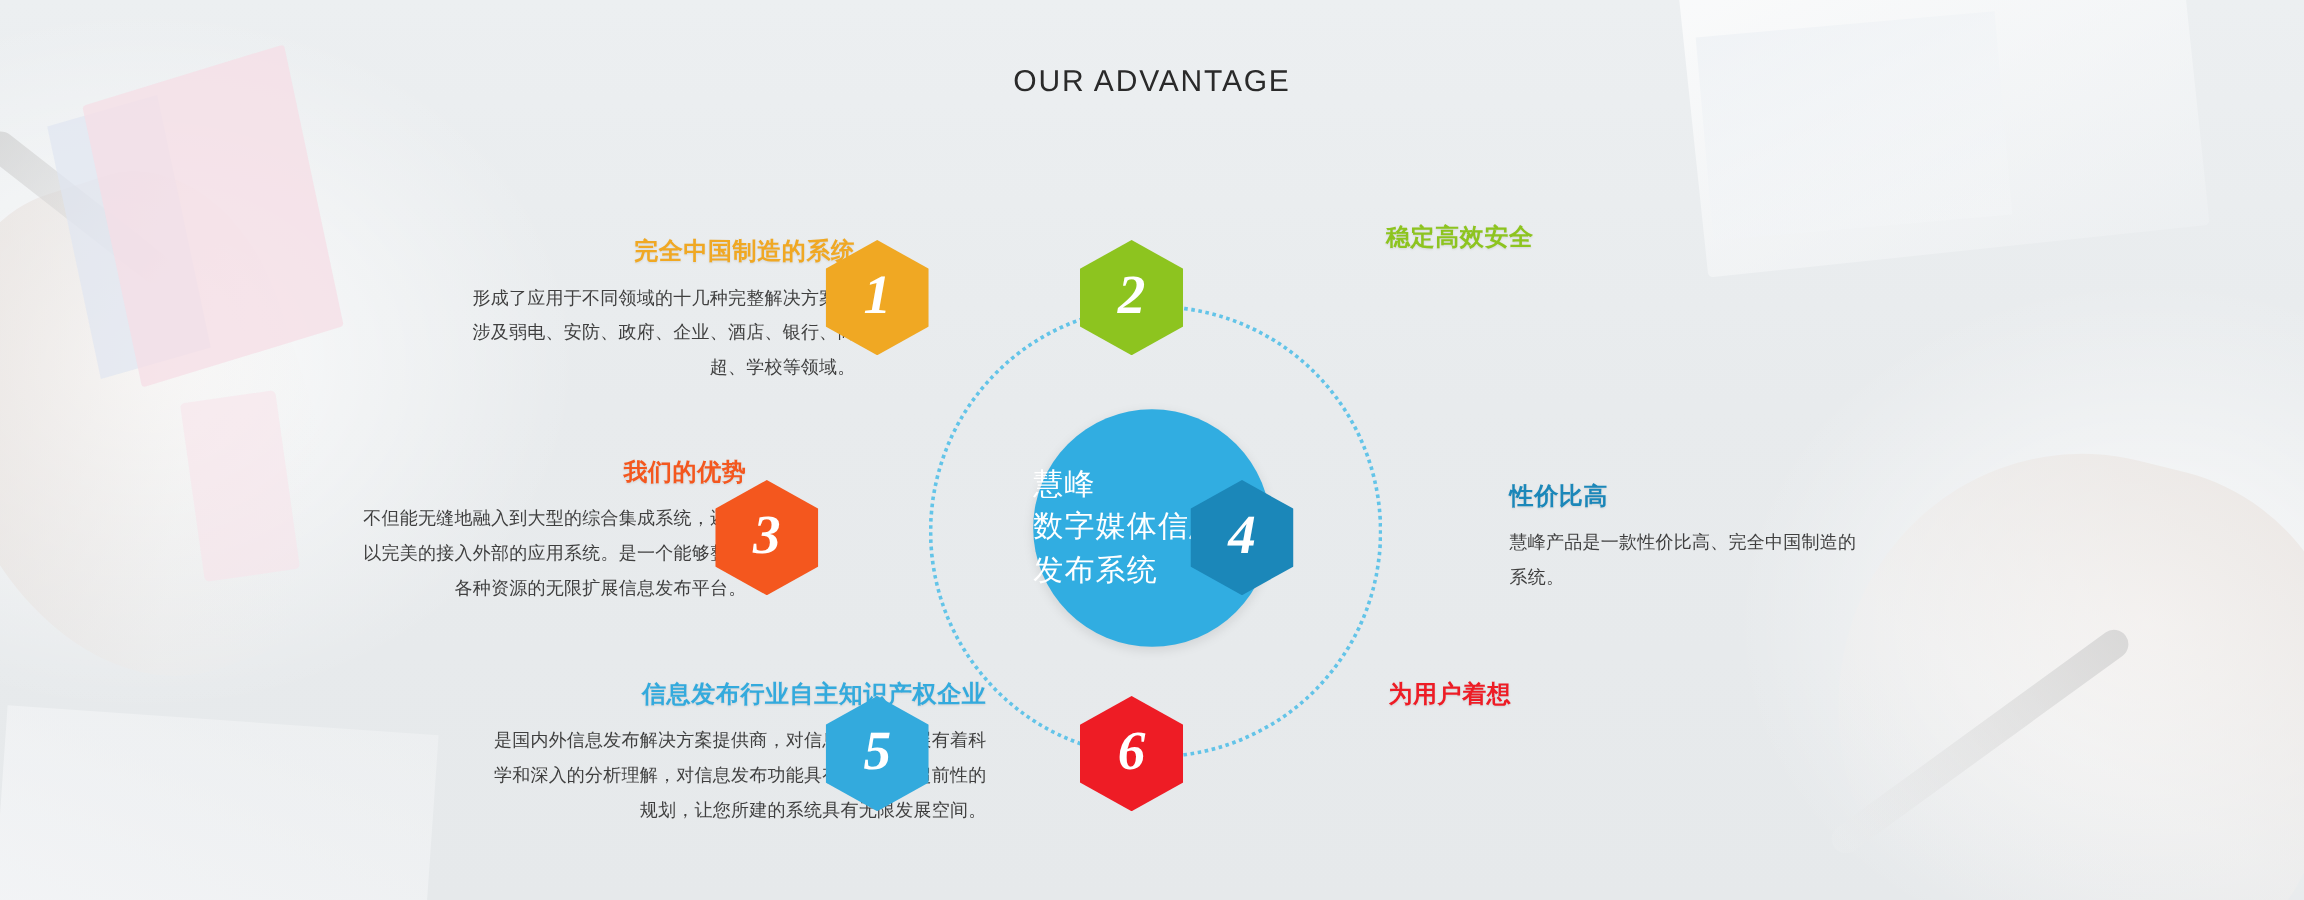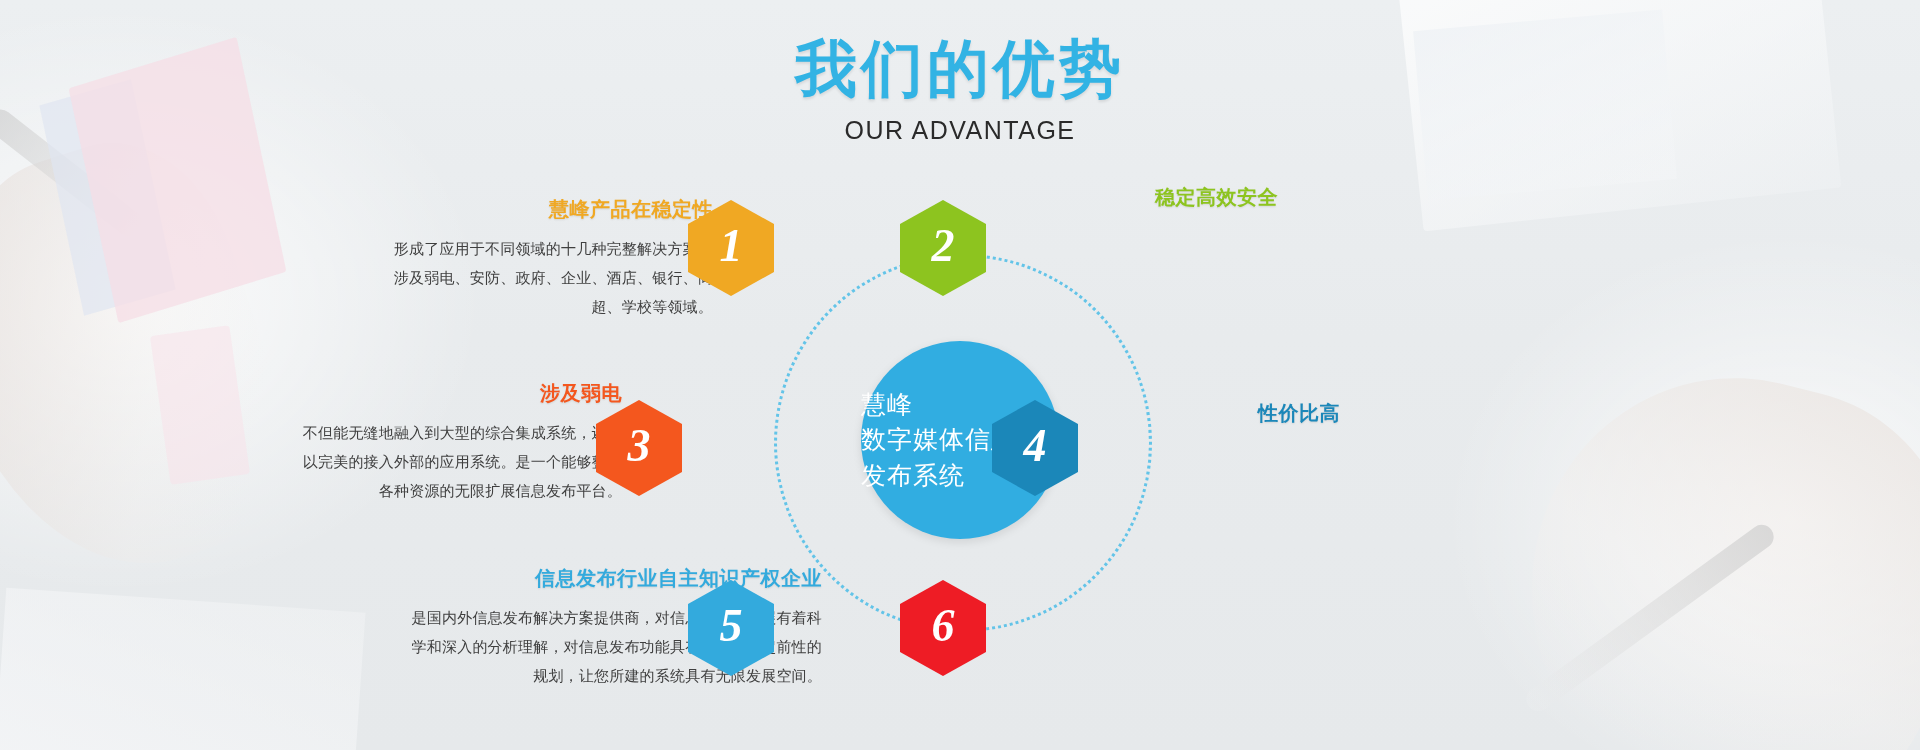--- a/index.html
+++ b/index.html
@@ -156,48 +156,49 @@
   <div class="bg bg-hand-l"></div>
   <div class="bg bg-pen-l"></div>
   <div class="bg bg-note2"></div>
   <div class="bg bg-note"></div>
   <div class="bg bg-note3"></div>
   <div class="bg bg-board-bl"></div>
   <div class="bg bg-hand-r"></div>
   <div class="bg bg-pen-r"></div>
 
   <div class="header">
-    <div class="title-cn" style="color: rgb(50, 179, 228);">我们的优势</div>
     <div class="title-en">OUR ADVANTAGE</div>
   </div>
 
   <div class="item left i1">
-    <h3 style="color: rgb(240, 168, 35);">慧峰产品在稳定性</h3>
+    <h3 style="color: rgb(240, 168, 35);">完全中国制造的系统</h3>
     <p>形成了应用于不同领域的十几种完整解决方案。涉及弱电、安防、政府、企业、酒店、银行、商超、学校等领域。</p>
   </div>
 
   <div class="item right i2">
     <h3 style="color: rgb(141, 196, 31);">稳定高效安全</h3>
   </div>
 
   <div class="item left i3">
-    <h3 style="color: rgb(244, 87, 30);">涉及弱电</h3>
+    <h3 style="color: rgb(244, 87, 30);">我们的优势</h3>
     <p>不但能无缝地融入到大型的综合集成系统，还可以完美的接入外部的应用系统。是一个能够整合各种资源的无限扩展信息发布平台。</p>
   </div>
 
   <div class="item right i4">
     <h3 style="color: rgb(27, 135, 185);">性价比高</h3>
+    <p>慧峰产品是一款性价比高、完全中国制造的系统。</p>
   </div>
 
   <div class="item left i5">
     <h3 style="color: rgb(51, 170, 221);">信息发布行业自主知识产权企业</h3>
     <p>是国内外信息发布解决方案提供商，对信息发布的发展有着科学和深入的分析理解，对信息发布功能具有持续性和超前性的规划，让您所建的系统具有无限发展空间。</p>
   </div>
 
   <div class="item right i6">
+    <h3 style="color: rgb(238, 28, 37);">为用户着想</h3>
   </div>
 
   <div class="diagram">
     <div class="ring" style="border-color: rgb(92, 194, 232);"></div>
 
     <div class="core" style="background: rgb(49, 173, 225);">
       <div class="core-l1">慧峰</div>
       <div class="core-l2">数字媒体信息</div>
       <div class="core-l3">发布系统</div>
     </div>

